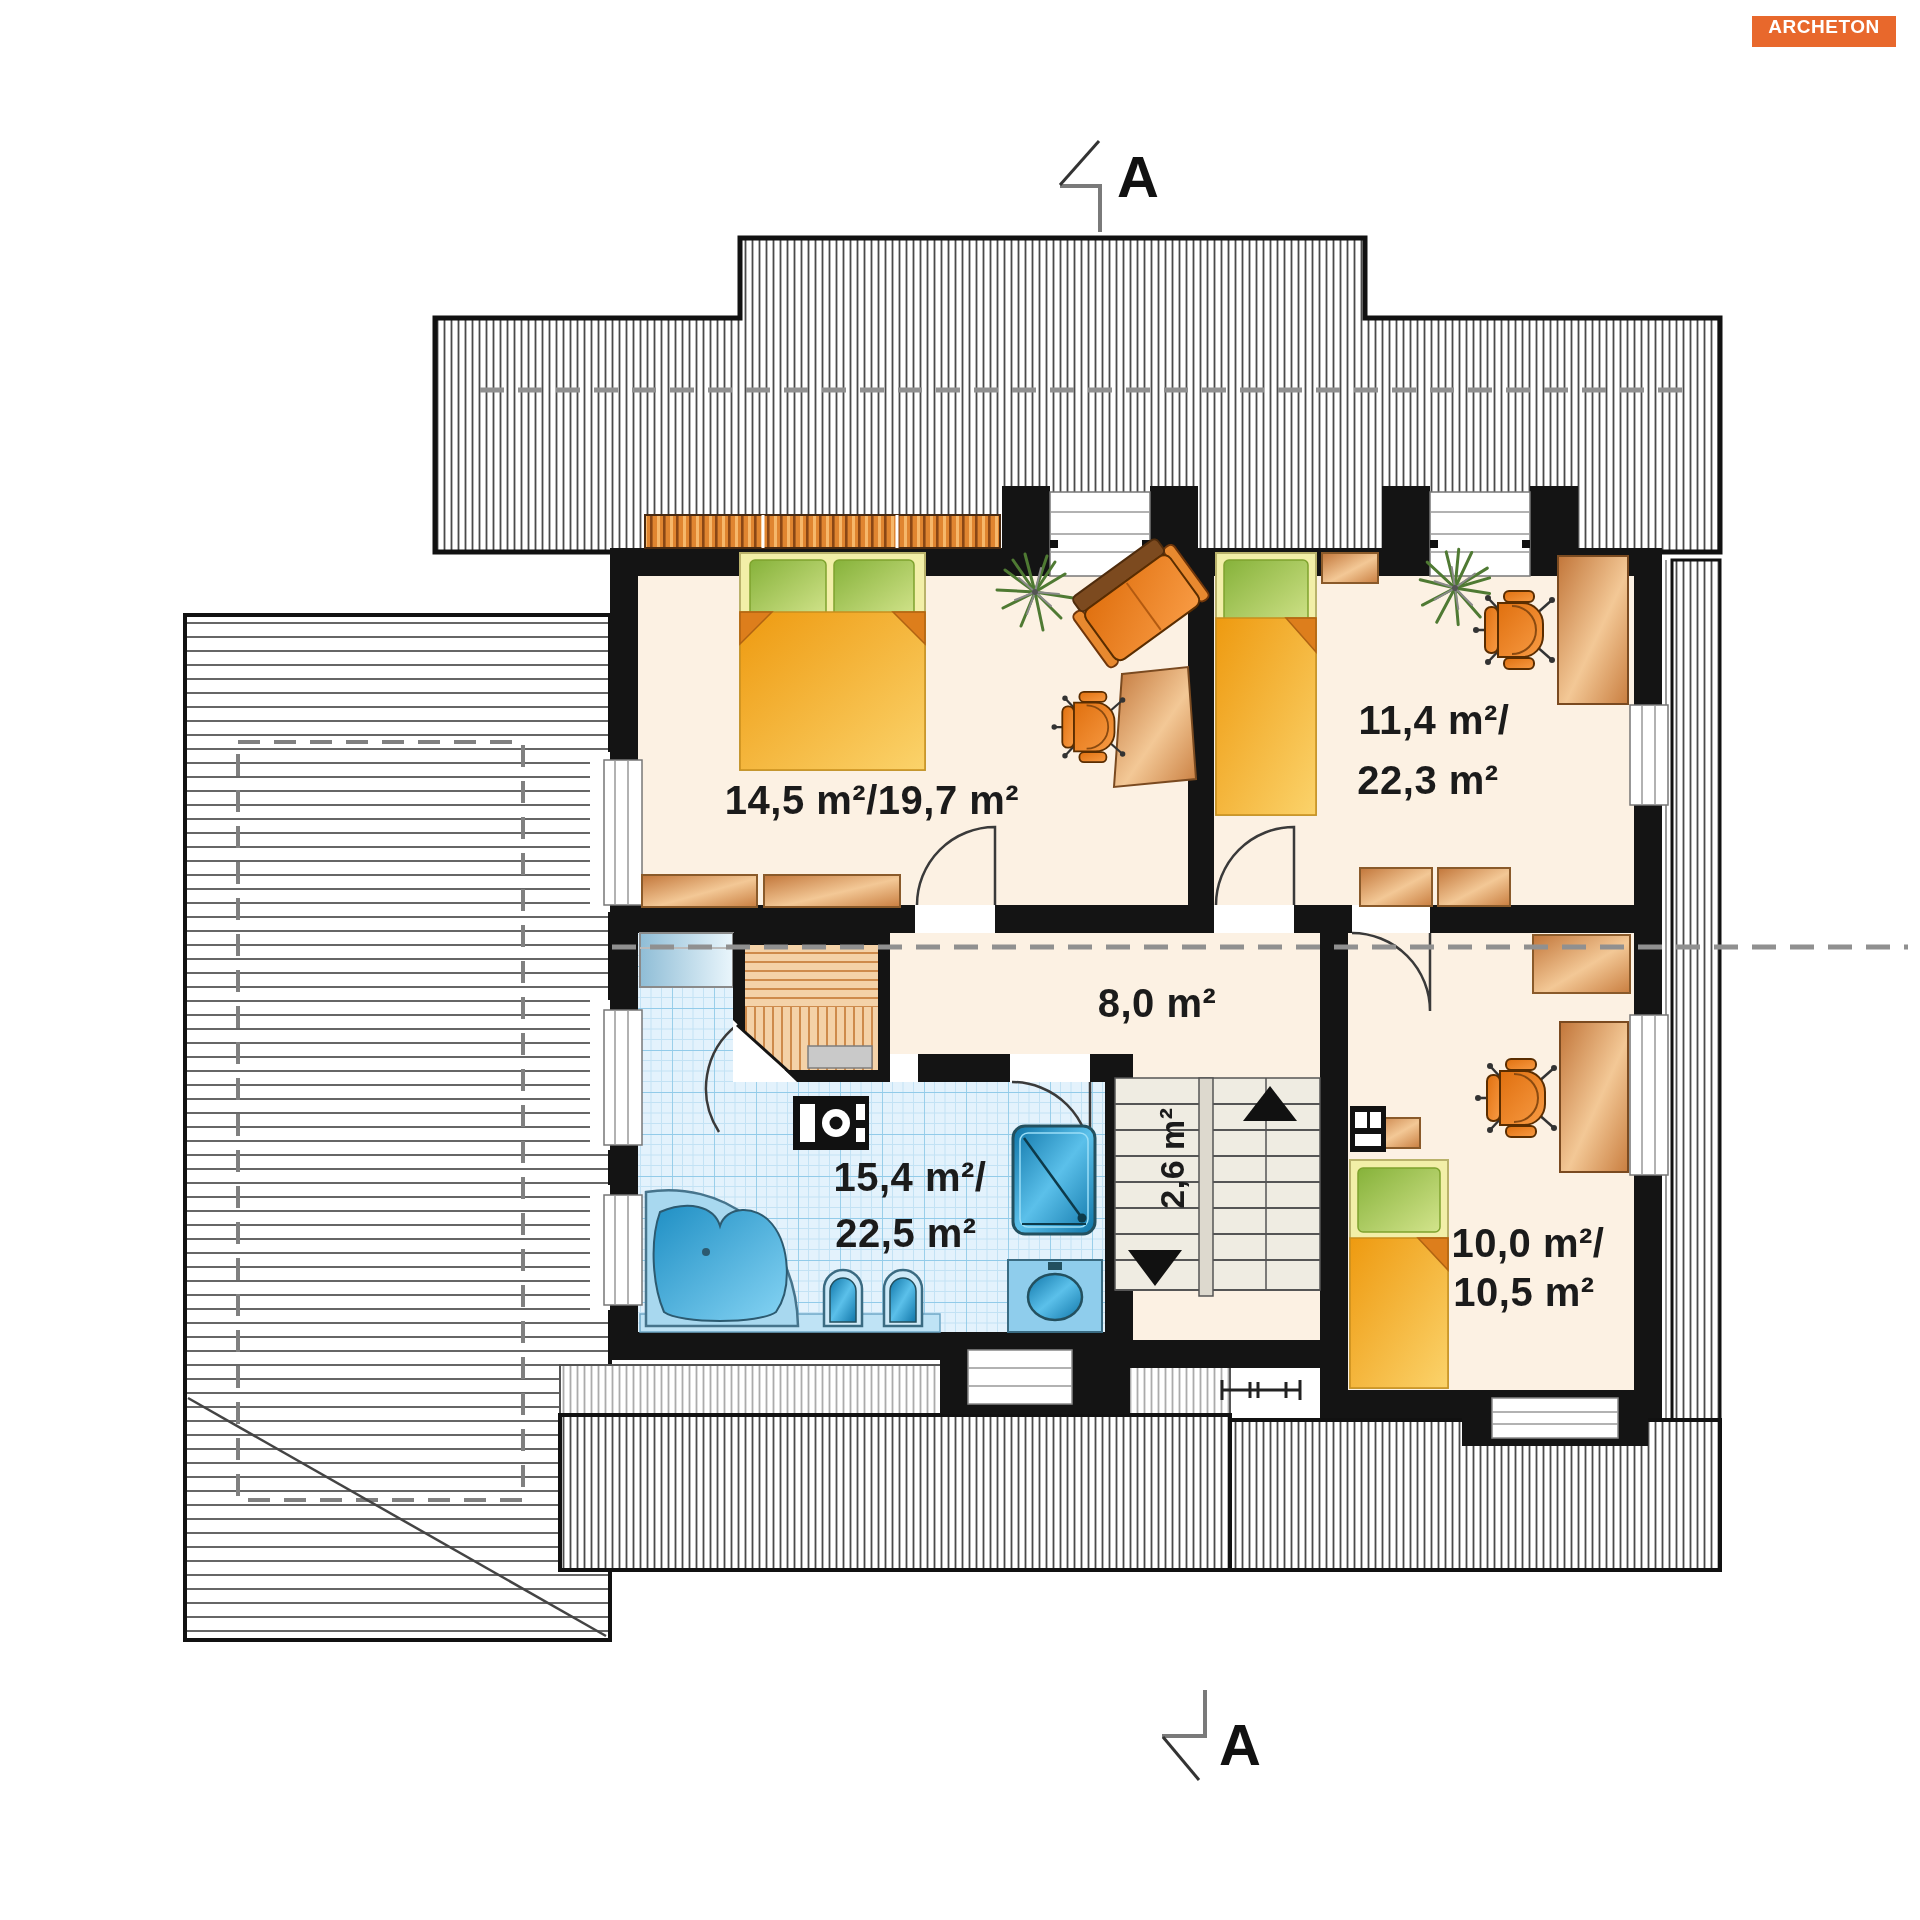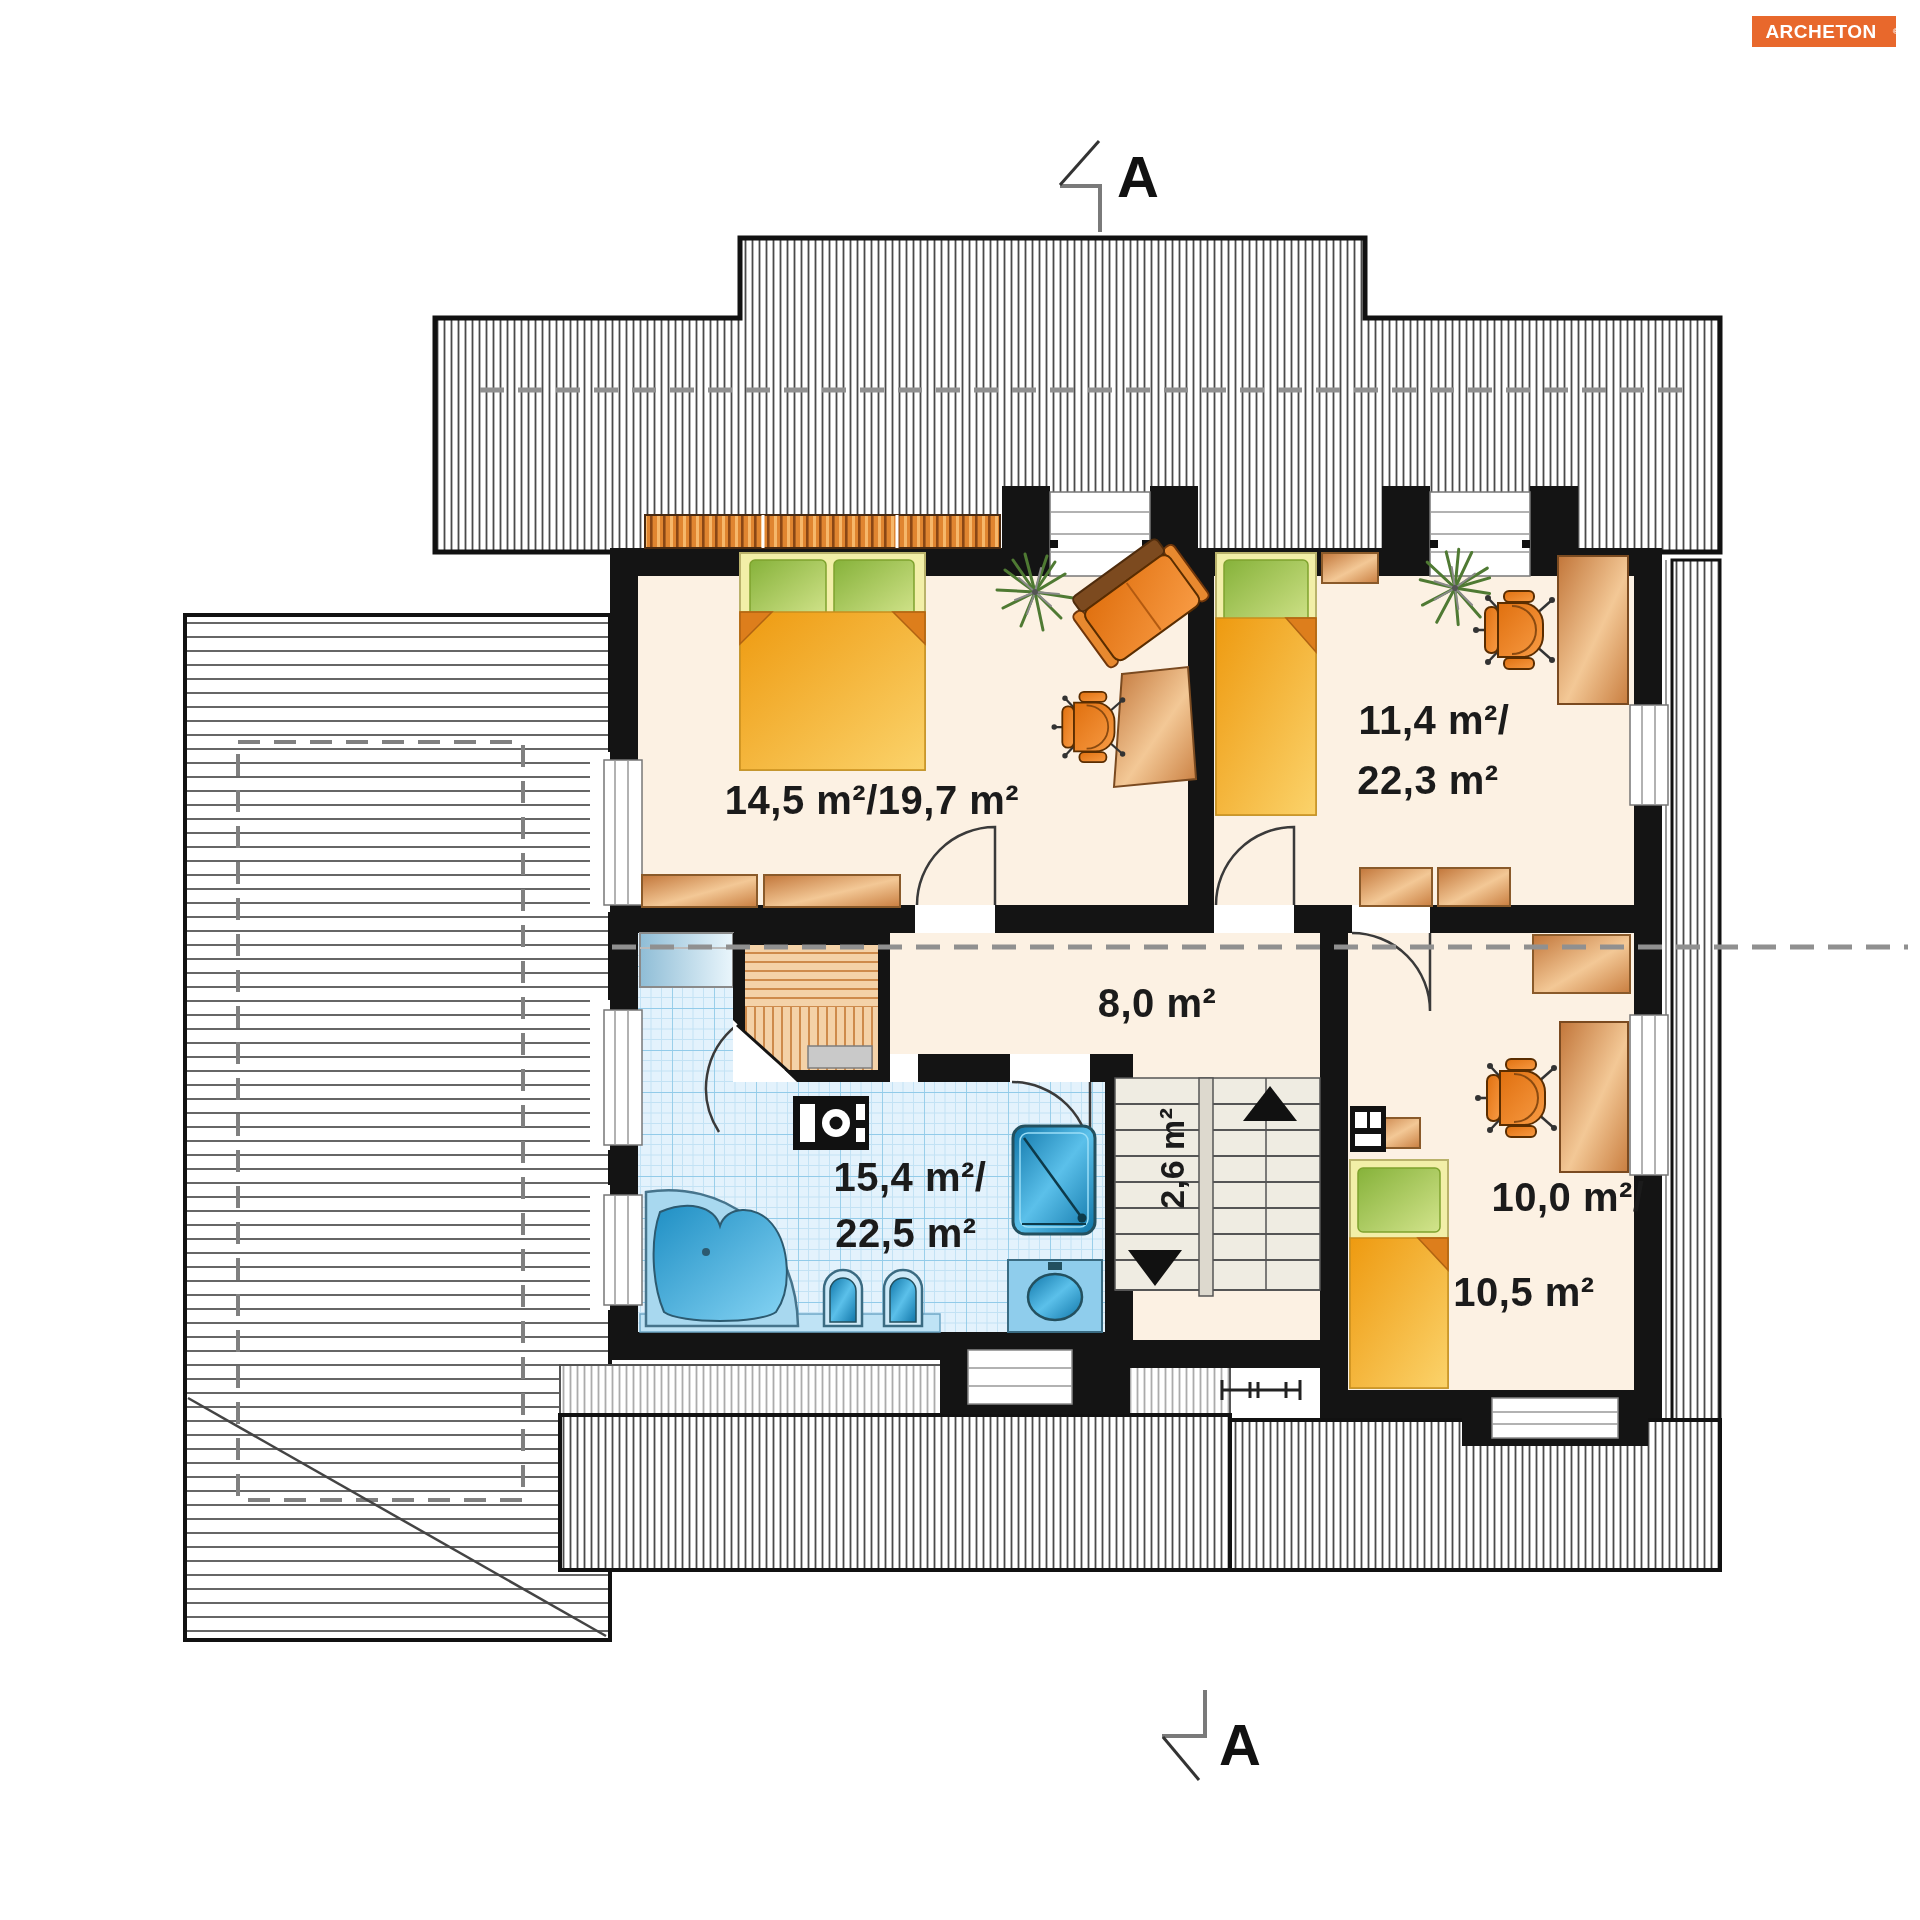--- a/index.html
+++ b/index.html
@@ -6,21 +6,21 @@
   #stage{position:relative;width:1920px;height:1920px;background:#fff;overflow:hidden;
          font-family:"Liberation Sans",sans-serif;}
   #plan-svg{position:absolute;left:0;top:0;}
   .lbl{position:absolute;transform:translate(-50%,-50%);white-space:nowrap;
        font:bold 40px "Liberation Sans",sans-serif;color:#1b1b1b;letter-spacing:.5px;}
   .lbl.small{font-size:34px;}
   .lbl.rot{transform:translate(-50%,-50%) rotate(-90deg);}
   .marker-letter{position:absolute;transform:translate(-50%,-50%);
        font:bold 58px "Liberation Sans",sans-serif;color:#111;}
   .logo{position:absolute;left:1752px;top:16px;width:144px;height:31px;background:#E8682C;
-        display:flex;align-items:center;justify-content:center;gap:16px;}
+        display:flex;align-items:center;justify-content:center;gap:16px;flex-direction:column;}
   .logo .txt{color:#fff;font:bold 19px "Liberation Sans",sans-serif;letter-spacing:.5px;}
   .logo sup{color:#fff;font:bold 8px "Liberation Sans",sans-serif;vertical-align:top;line-height:10px;}
 </style>
 </head>
 <body>
 
 <div id="stage">
 
 <svg id="plan-svg" width="1920" height="1920" viewBox="0 0 1920 1920">
 <defs>
@@ -365,21 +365,21 @@
 </g>
 </svg>
 
 <div class="lbl" style="left:872px;top:800px;">14,5 m²/19,7 m²</div>
 <div class="lbl" style="left:1434px;top:720px;">11,4 m²/</div>
 <div class="lbl" style="left:1428px;top:780px;">22,3 m²</div>
 <div class="lbl" style="left:1157px;top:1003px;">8,0 m²</div>
 <div class="lbl small rot" style="left:1172px;top:1158px;">2,6 m²</div>
 <div class="lbl" style="left:910px;top:1177px;">15,4 m²/</div>
 <div class="lbl" style="left:906px;top:1233px;">22,5 m²</div>
-<div class="lbl" style="left:1528px;top:1197px;margin-left:40px;">10,0 m²/</div>
+<div class="lbl" style="left:1528px;top:1243px;">10,0 m²/</div>
 <div class="lbl" style="left:1524px;top:1292px;">10,5 m²</div>
 
 <div class="marker-letter" style="left:1138px;top:176px;">A</div>
 <div class="marker-letter" style="left:1240px;top:1744px;">A</div>
 
 <div class="logo">
   <svg width="20" height="20" viewBox="0 0 20 20">
     <circle cx="10" cy="10" r="9" fill="#fff"></circle>
     <path d="M10,1 a9,9 0 0 1 0,18 z" fill="#fff"></path>
     <path d="M1,6.5 H10 M1,10 H10 M1,13.5 H10" stroke="#E8682C" stroke-width="1.8"></path>

